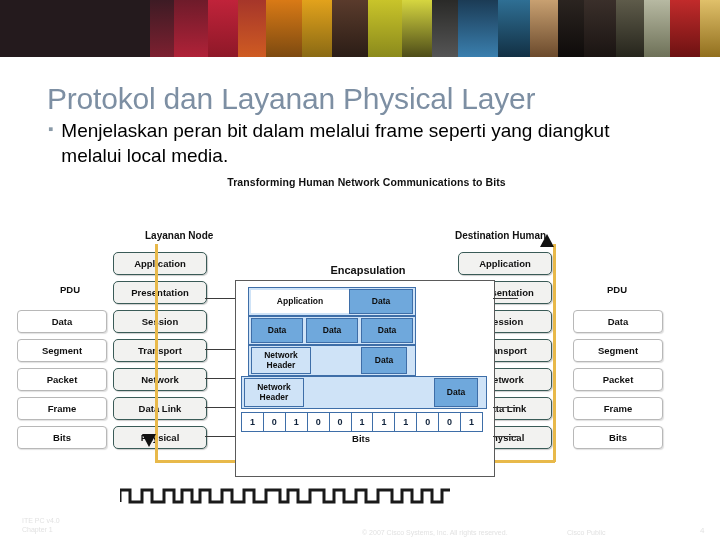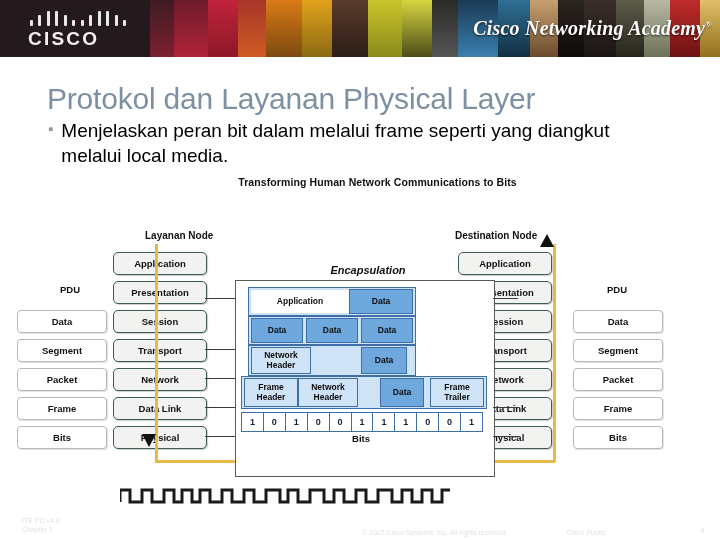--- a/index.html
+++ b/index.html
@@ -67,21 +67,21 @@
   }
   #bullet-text{
     font-size:19px;color:#000;line-height:25px;width:600px;
   }
 
   
   #diagram{
     position:absolute;left:55px;top:172px;width:615px;height:335px;
   }
   #diagram-title{
-    position:absolute;left:15px;top:4px;width:615px;text-align:center;
+    position:absolute;left:4px;top:4px;width:615px;text-align:center;
     font-size:10.5px;font-weight:bold;color:#111;letter-spacing:.1px;
   }
   .node-label{
     position:absolute;font-size:10px;font-weight:bold;color:#111;
   }
   #src-node-label{left:90px;top:58px;}
   #dst-node-label{left:400px;top:58px;}
 
   .pdu-head{
     position:absolute;font-size:9.5px;font-weight:bold;color:#111;text-align:center;width:66px;
@@ -97,21 +97,21 @@
     position:absolute;width:92px;height:21px;
     border:1.6px solid #3a5b57;border-radius:5px;background:#f2f2f0;
     box-shadow:1px 1px 1px rgba(0,0,0,.2);
     font-size:9.5px;font-weight:bold;color:#111;
     display:flex;align-items:center;justify-content:center;
   }
 
   
   #encap-title{
     position:absolute;left:218px;top:92px;width:190px;text-align:center;
-    font-size:11px;font-weight:bold;color:#111;font-style:italic;
+    font-size:11px;font-weight:bold;color:#111;
   }
   .enc-row{
     position:absolute;background:#cfe3f7;border:1px solid #3e6ea8;
     display:flex;align-items:center;
   }
   .enc-cell{
     font-size:8.5px;font-weight:bold;color:#0d0d0d;
     display:flex;align-items:center;justify-content:center;
     text-align:center;line-height:9.5px;
   }
@@ -180,56 +180,36 @@
     <div class="seg" style="width:26px;background:linear-gradient(180deg,#2b2420,#0e0b0a)"></div>
     <div class="seg" style="width:32px;background:linear-gradient(180deg,#3a2f2a,#1a1412)"></div>
     <div class="seg" style="width:28px;background:linear-gradient(180deg,#5e5b4a,#26251c)"></div>
     <div class="seg" style="width:26px;background:linear-gradient(180deg,#b7b9a2,#6e7158)"></div>
     <div class="seg" style="width:30px;background:linear-gradient(180deg,#c12b2b,#6d1212)"></div>
     <div class="seg" style="width:26px;background:linear-gradient(180deg,#e0c06a,#916f1e)"></div>
 
     <div class="seg" style="flex:1 1 auto;background:linear-gradient(180deg,#9aa469,#41461f)"></div>
   </div>
 
-  <div class="cisco-logo">
-    <div class="bridge">
-      <i></i>
-        <i></i>
-        <i></i>
-        <i></i>
-        <i></i>
-        <i></i>
-        <i></i>
-        <i></i>
-        <i></i>
-        <i></i>
-        <i></i>
-        <i></i>
-    </div>
-    <div class="ciscoword">CISCO</div>
-  </div>
-
-  <div class="cna-text">
-    <span>Cisco Networking Academy</span><span class="cna-tm">®</span>
-  </div>
+
 </div>
 
 <div id="slide-title">Protokol dan Layanan Physical Layer</div>
 
 <div id="bullet-row">
   <span id="bullet-mark">▪</span>
   <span id="bullet-text">Menjelaskan peran bit dalam melalui frame seperti yang diangkut melalui local media.</span>
 </div>
 
 <div id="diagram">
 
   <div id="diagram-title">Transforming Human Network Communications to Bits</div>
 
   <div class="node-label" id="src-node-label">Layanan Node</div>
-  <div class="node-label" id="dst-node-label">Destination Node</div>
+  <div class="node-label" id="dst-node-label">Destination Human</div>
 
   <div class="pdu-head" style="left:-18px;top:112px;">PDU</div>
   <div class="pdu-box" style="left:-38px;top:138px;">Data</div>
   <div class="pdu-box" style="left:-38px;top:167px;">Segment</div>
   <div class="pdu-box" style="left:-38px;top:196px;">Packet</div>
   <div class="pdu-box" style="left:-38px;top:225px;">Frame</div>
   <div class="pdu-box" style="left:-38px;top:254px;">Bits</div>
 
   <div class="layer-box" style="left:58px;top:80px;">Application</div>
   <div class="layer-box" style="left:58px;top:109px;">Presentation</div>
@@ -284,26 +264,24 @@
   </div>
 
   <div class="enc-row" style="left:193px;top:173px;width:162px;height:25px;padding:2px;">
     <div class="enc-cell hdr" style="width:58px;height:100%;">Network Header</div>
     <div class="enc-cell fill" style="flex:1 1 0;height:100%;"></div>
     <div class="enc-cell data" style="width:44px;height:100%;">Data</div>
     <div class="enc-cell fill" style="width:6px;height:100%;"></div>
   </div>
 
   <div class="enc-row" style="left:186px;top:204px;width:240px;height:27px;padding:2px;">
-    <div class="enc-cell hdr" style="width:52px;height:100%;">Frame Header</div>
     <div class="enc-cell hdr" style="width:58px;height:100%;">Network Header</div>
     <div class="enc-cell fill" style="flex:1 1 0;height:100%;"></div>
     <div class="enc-cell data" style="width:42px;height:100%;">Data</div>
     <div class="enc-cell fill" style="width:6px;height:100%;"></div>
-    <div class="enc-cell hdr" style="width:52px;height:100%;">Frame Trailer</div>
   </div>
 
   <div id="bits-row" style="left:186px;top:240px;width:240px;">
     <div class="bit">1</div>
     <div class="bit">0</div>
     <div class="bit">1</div>
     <div class="bit">0</div>
     <div class="bit">0</div>
     <div class="bit">1</div>
     <div class="bit">1</div>

